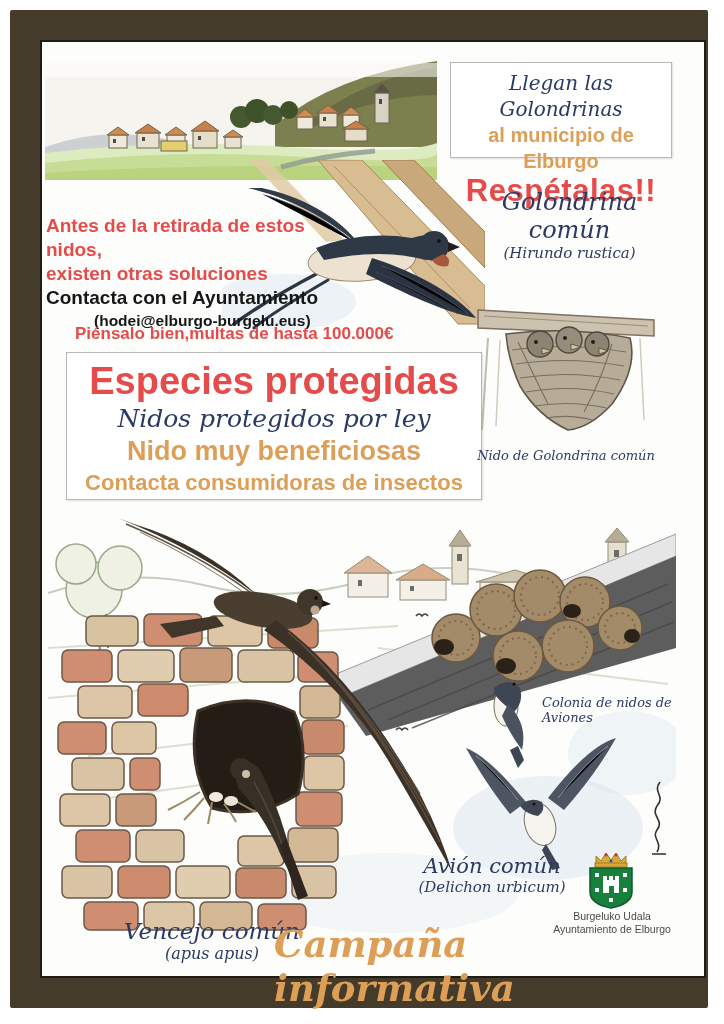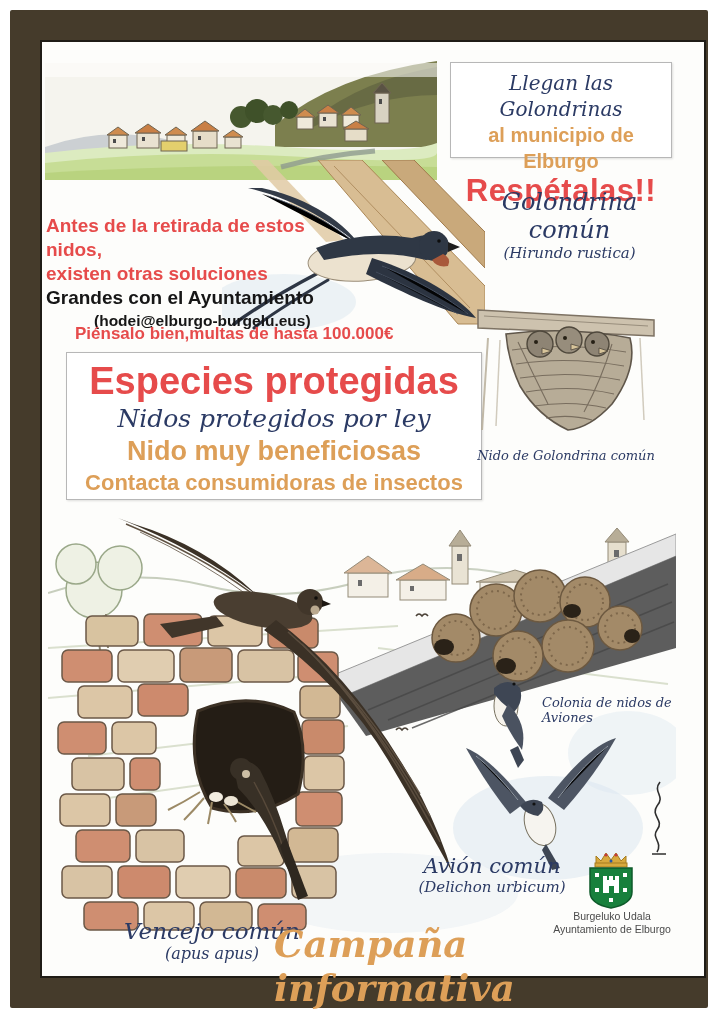--- a/index.html
+++ b/index.html
@@ -130,21 +130,21 @@
   </svg>
 
   <div class="abs center" style="left:420px;top:146px;width:215px">
     <div class="navyit" style="font-size:24px">Golondrina común</div>
     <div class="navyit sci">(Hirundo rustica)</div>
   </div>
 
   <div class="abs" style="left:4px;top:172px;width:300px">
     <div class="sansb red warn1">Antes de la retirada de estos nidos,</div>
     <div class="sansb red warn1">existen otras soluciones</div>
-    <div class="sansb black warn2">Grandes con el Ayuntamiento</div>
+    <div class="sansb black warn2">Contacta con el Ayuntamiento</div>
     <div class="sansb black warn3">(hodei@elburgo-burgelu.eus)</div>
   </div>
 
   <div class="abs sansb red" style="left:33px;top:282px;font-size:17px">Piénsalo bien,multas de hasta 100.000€</div>
 
   <div class="abs species-box">
     <div class="sansb red sp1">Especies protegidas</div>
     <div class="navyit sp2">Nidos protegidos por ley</div>
     <div class="sansb orange sp3">Nido muy beneficiosas</div>
     <div class="sansb orange sp4">Contacta consumidoras de insectos</div>

